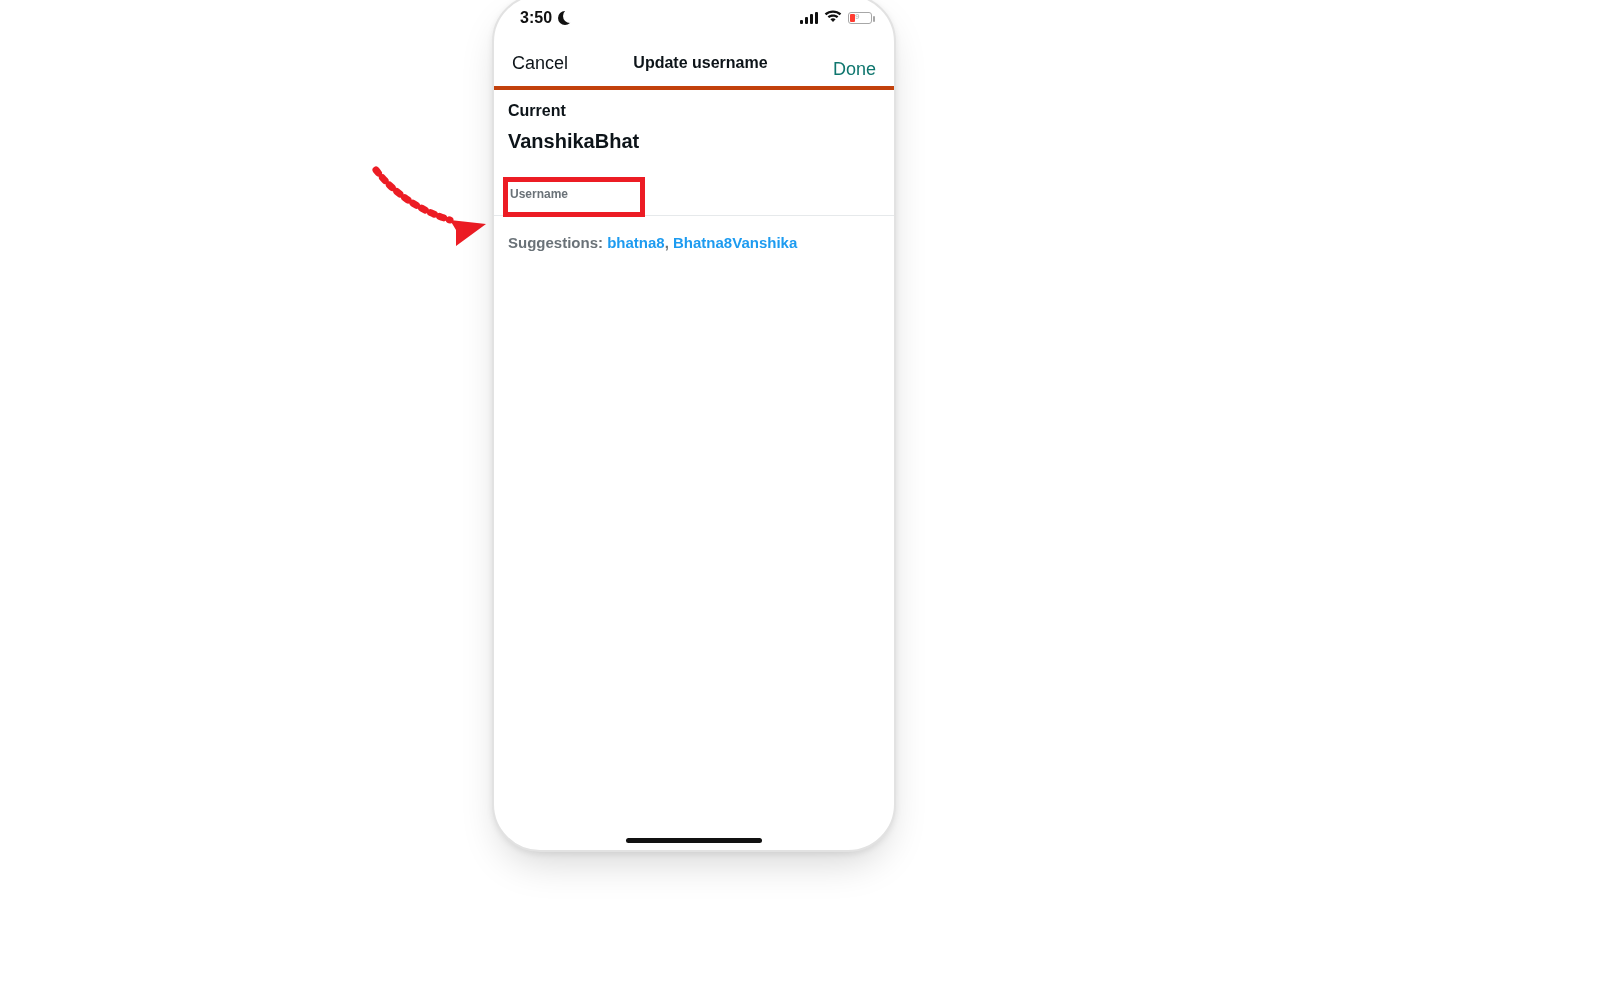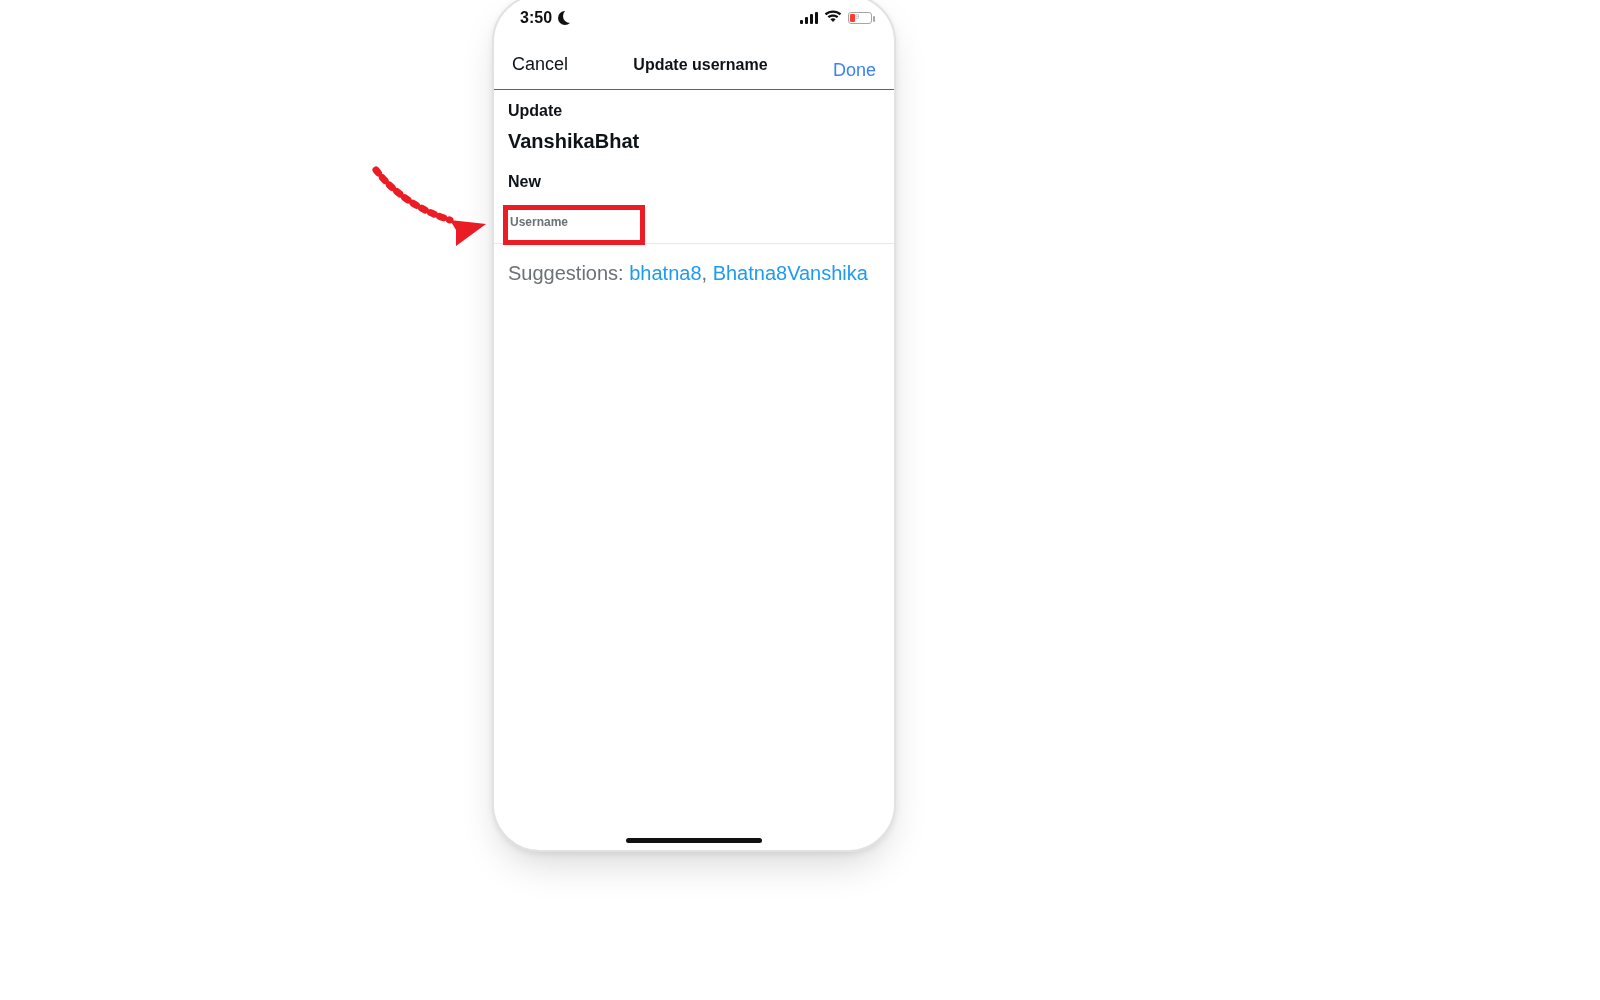--- a/index.html
+++ b/index.html
@@ -38,26 +38,26 @@
   .battery{position:relative;width:24px;height:12px;border:1.5px solid #a7a7a7;border-radius:3px;}
   .battery::after{content:"";position:absolute;right:-4px;top:3px;width:2px;height:6px;background:#a7a7a7;border-radius:1px;}
   .battery-fill{position:absolute;left:1px;top:1px;bottom:1px;width:5px;background:#ff3b30;border-radius:1px;}
   .battery-num{position:absolute;left:6px;top:-1px;font-size:8px;font-weight:700;color:#c8c8c8;}
 
   
   .nav-bar{
     height:50px;
     display:flex;align-items:center;justify-content:space-between;
     padding:0 18px;
-    border-bottom:1px solid #c2410c;
+    border-bottom:4px solid #c2410c;
   }
   .nav-title{font-size:16px;font-weight:800;color:#0d1419;}
   .nav-btn{font-size:18px;font-weight:500;background:none;border:none;cursor:pointer;}
   .nav-cancel{color:#0d1419;}
-  .nav-done{color:#3b82f6;margin-top:12px;}
+  .nav-done{color:#0f766e;margin-top:12px;}
 
   
   .section{padding:12px 14px 8px;}
   .section-label{font-size:16px;font-weight:800;color:#0d1419;margin-bottom:10px;}
   .section-value{font-size:20px;font-weight:700;color:#0d1419;}
   .divider{height:1px;background:#e6e9eb;}
 
   .username-row{padding:10px 0 10px 0;position:relative;}
   .username-input{
     border:none;outline:none;width:100%;
@@ -69,21 +69,21 @@
   .highlight-box{
     position:absolute;
     left:-5px; top:4px;
     width:142px;height:40px;
     border:5px solid #ec1c24;
     pointer-events:none;
   }
 
   .suggest-line{
     padding:18px 14px;
-    font-size:20px;font-weight:400;color:#6a7278;
+    font-size:15px;font-weight:700;color:#6a7278;
   }
   .suggest-link{color:#1d9bf0;cursor:pointer;}
 
   .home-indicator{
     position:absolute;bottom:7px;left:50%;transform:translateX(-50%);
     width:136px;height:5px;border-radius:3px;background:#111;
   }
 
   
   .arrow-wrap{position:absolute;left:358px;top:160px;width:140px;height:90px;pointer-events:none;}
@@ -128,26 +128,25 @@
       </div>
     </div>
 
     <div class="nav-bar">
       <button class="nav-btn nav-cancel">Cancel</button>
       <div class="nav-title">Update username</div>
       <button class="nav-btn nav-done">Done</button>
     </div>
 
     <div class="section">
-      <div class="section-label">Update</div>
+      <div class="section-label">Current</div>
       <div class="section-value">VanshikaBhat</div>
     </div>
 
     <div class="section" style="padding-bottom:0">
-      <div class="section-label">New</div>
       <div class="username-row">
         <input class="username-input" type="text" placeholder="Username" style="">
         <div class="highlight-box"></div>
       </div>
     </div>
     <div class="divider"></div>
 
     <div class="suggest-line">
       <span>Suggestions: </span><span class="suggest-link">bhatna8</span><span>, </span><span class="suggest-link">Bhatna8Vanshika</span>
     </div>

